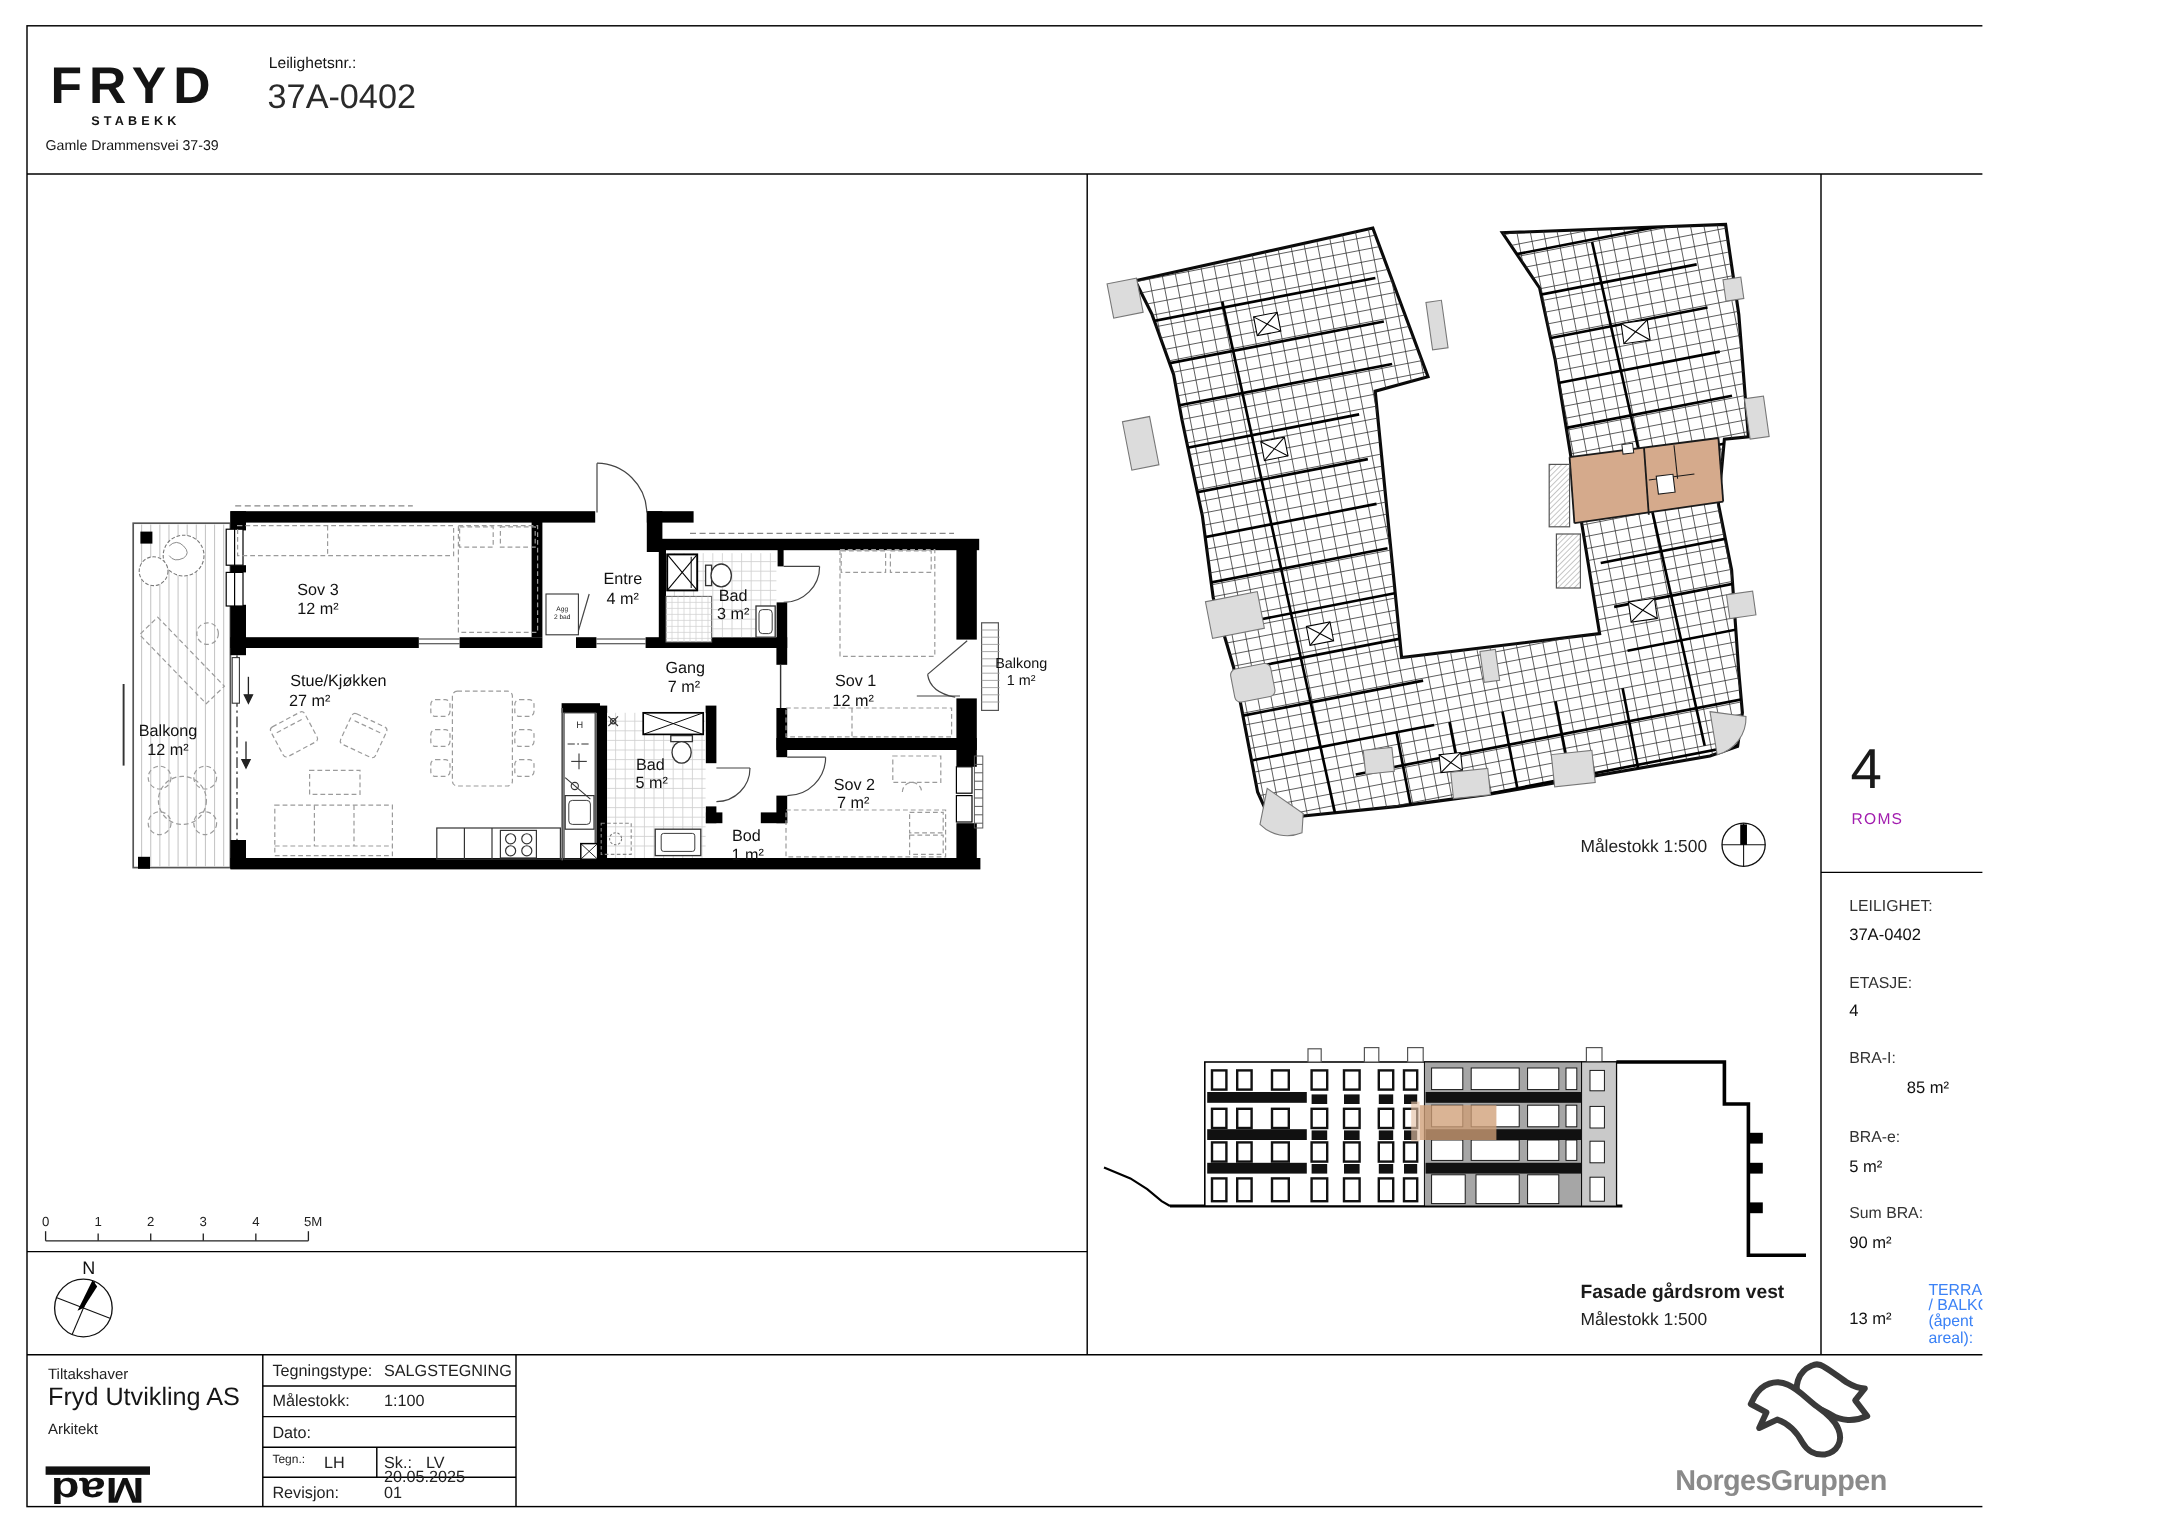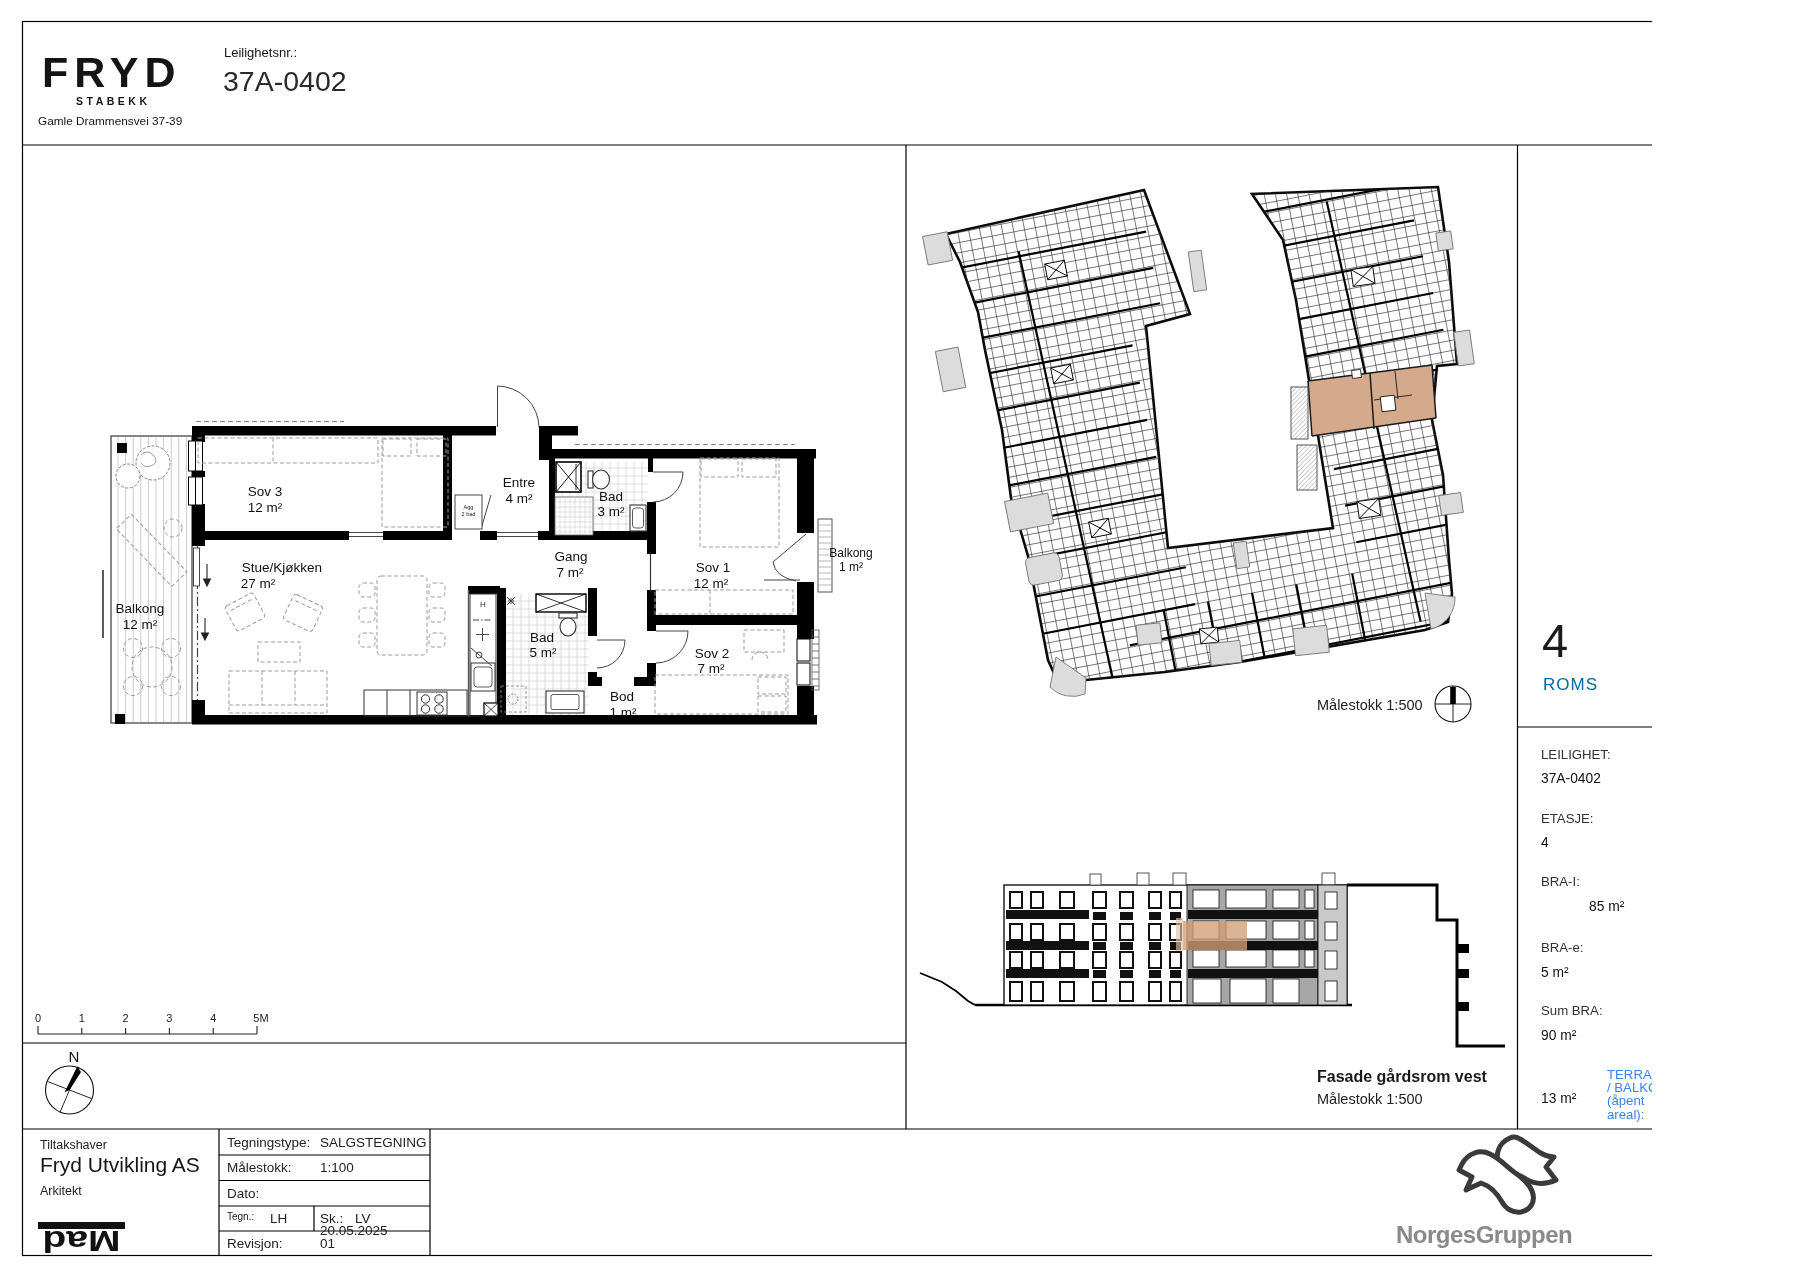--- a/index.html
+++ b/index.html
@@ -899,21 +899,21 @@
 <g id="compass">
   <text x="74" y="1062" font-size="15" fill="#111" text-anchor="middle">N</text>
   <circle cx="69.5" cy="1090" r="24" fill="none" stroke="#111" stroke-width="1.1"></circle>
   <line x1="60.1" y1="1112.1" x2="78.9" y2="1067.9" stroke="#111" stroke-width="0.9"></line>
   <line x1="47.4" y1="1081.4" x2="91.6" y2="1098.6" stroke="#111" stroke-width="0.9"></line>
   <polygon points="69.5,1090 64.6,1092.2 77.2,1066.6 81,1072" fill="#000"></polygon>
 </g>
 </svg>
 
 <div class="abs" style="left:1542px;top:613px;font-size:47px;color:#1a1a1a;">4</div>
-<div class="abs" style="left:1543px;top:675px;font-size:17px;letter-spacing:1px;color:#0369a1;">ROMS</div>
+<div class="abs" style="left:1543px;top:675px;font-size:13px;letter-spacing:1px;color:#a21caf;">ROMS</div>
 
 <div class="abs" style="left:1541px;top:748px;font-size:13.2px;color:#333;line-height:1;">LEILIGHET:</div>
 
 <div class="abs" style="left:1541px;top:772px;font-size:13.8px;color:#111;line-height:1;">37A-0402</div>
 
 <div class="abs" style="left:1541px;top:812px;font-size:13.2px;color:#333;line-height:1;">ETASJE:</div>
 
 <div class="abs" style="left:1541px;top:836px;font-size:13.8px;color:#111;line-height:1;">4</div>
 
 <div class="abs" style="left:1541px;top:875px;font-size:13.2px;color:#333;line-height:1;">BRA-I:</div>

